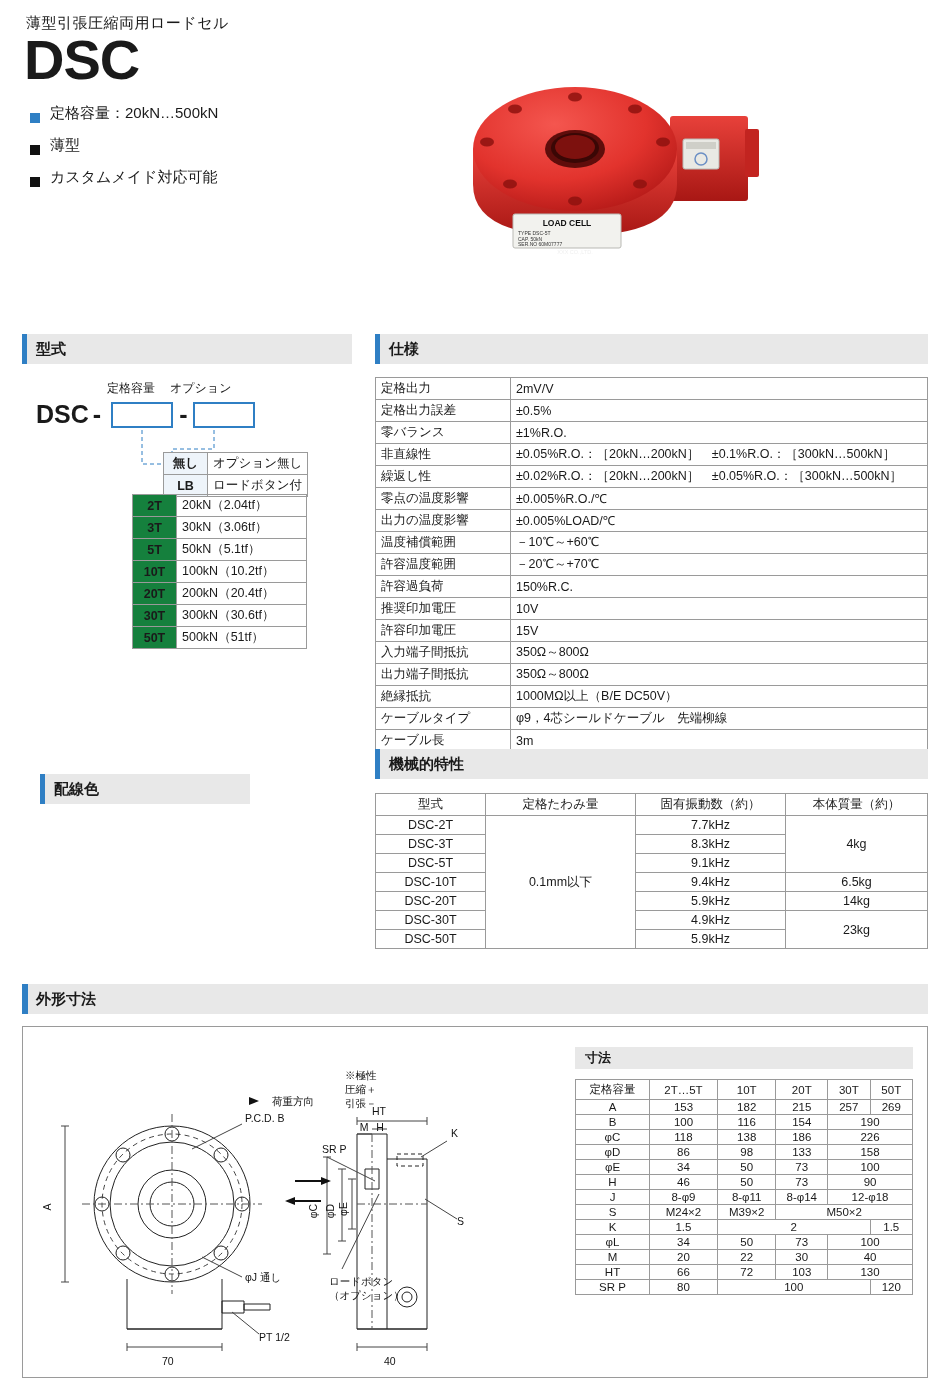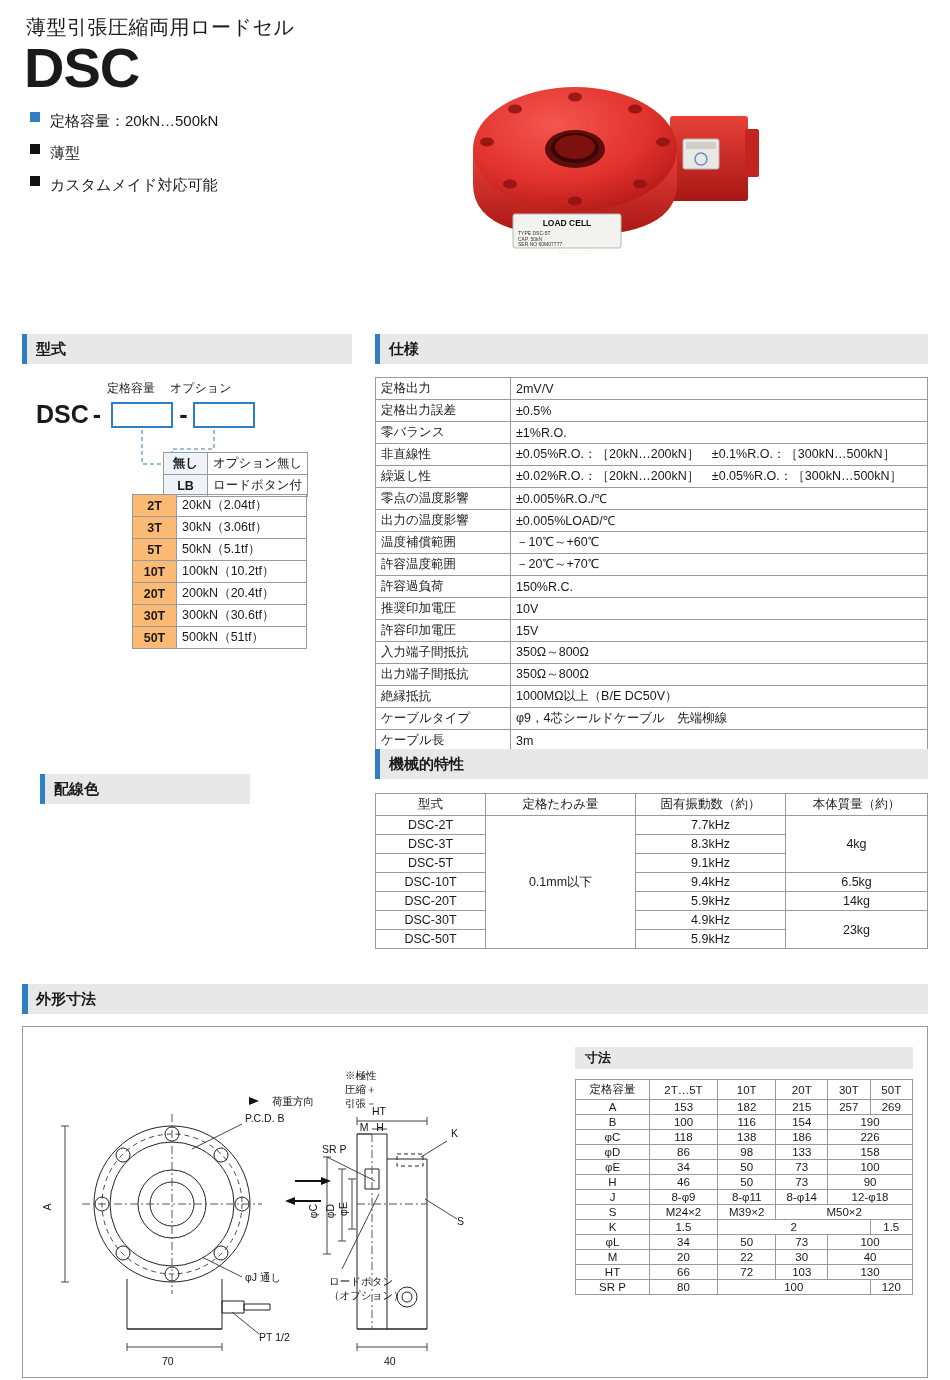--- a/index.html
+++ b/index.html
@@ -9,27 +9,27 @@
     height: 1380px;
     background: #ffffff;
     font-family: "Liberation Sans", sans-serif;
     color: #1a1a1a;
     position: relative;
     overflow: hidden;
   }
   .page { position: relative; width: 950px; height: 1380px; padding: 0 22px; }
 
   
-  .subtitle { font-size: 20px; letter-spacing: 0.5px; margin: 14px 0 0 4px; }
+  .subtitle { font-size: 15px; letter-spacing: 0.5px; margin: 14px 0 0 4px; }
   .bigtitle {
     font-size: 56px; font-weight: bold; letter-spacing: -1px;
     margin: -2px 0 0 2px; line-height: 1.05;
   }
   .feature-list { margin: 14px 0 0 8px; }
-  .feature { display: flex; align-items: flex-start; margin-bottom: 13px; font-size: 15px; }
+  .feature { display: flex; align-items: flex-end; margin-bottom: 13px; font-size: 15px; }
   .sq { width: 10px; height: 10px; margin-right: 10px; display: inline-block; }
   .sq.blue { background: #2f7fc4; }
   .sq.black { background: #111; }
 
   
   .photo { position: absolute; left: 455px; top: 40px; width: 330px; height: 215px; }
 
   
   .sec-head {
     background: #e8e8e8; height: 30px; display: flex; align-items: center;
@@ -51,21 +51,21 @@
   
   .model-area { position: relative; height: 250px; }
   .code-row { font-size: 25px; font-weight: bold; display: flex; align-items: center; }
   .code-box {
     display: inline-block; width: 62px; height: 26px;
     border: 2px solid #2f7fc4; margin: 0 6px;
   }
 
   .opt-tbl td { font-size: 12.5px; }
   .opt-key { background: #eef4fa; text-align: center; font-weight: bold; width: 44px; }
-  .cap-key { background: #fdba74; text-align: center; font-weight: bold; width: 44px; }
+  .cap-key { background: #15803d; text-align: center; font-weight: bold; width: 44px; }
 
   
   .mech-tbl { width: 100%; text-align: center; }
   .mech-tbl th { background: #fff; }
 
   
   .wire-tbl { width: 190px; text-align: center; }
 
   
   .dim-wrap { border: 1px solid #9a9a9a; height: 352px; position: relative; }

